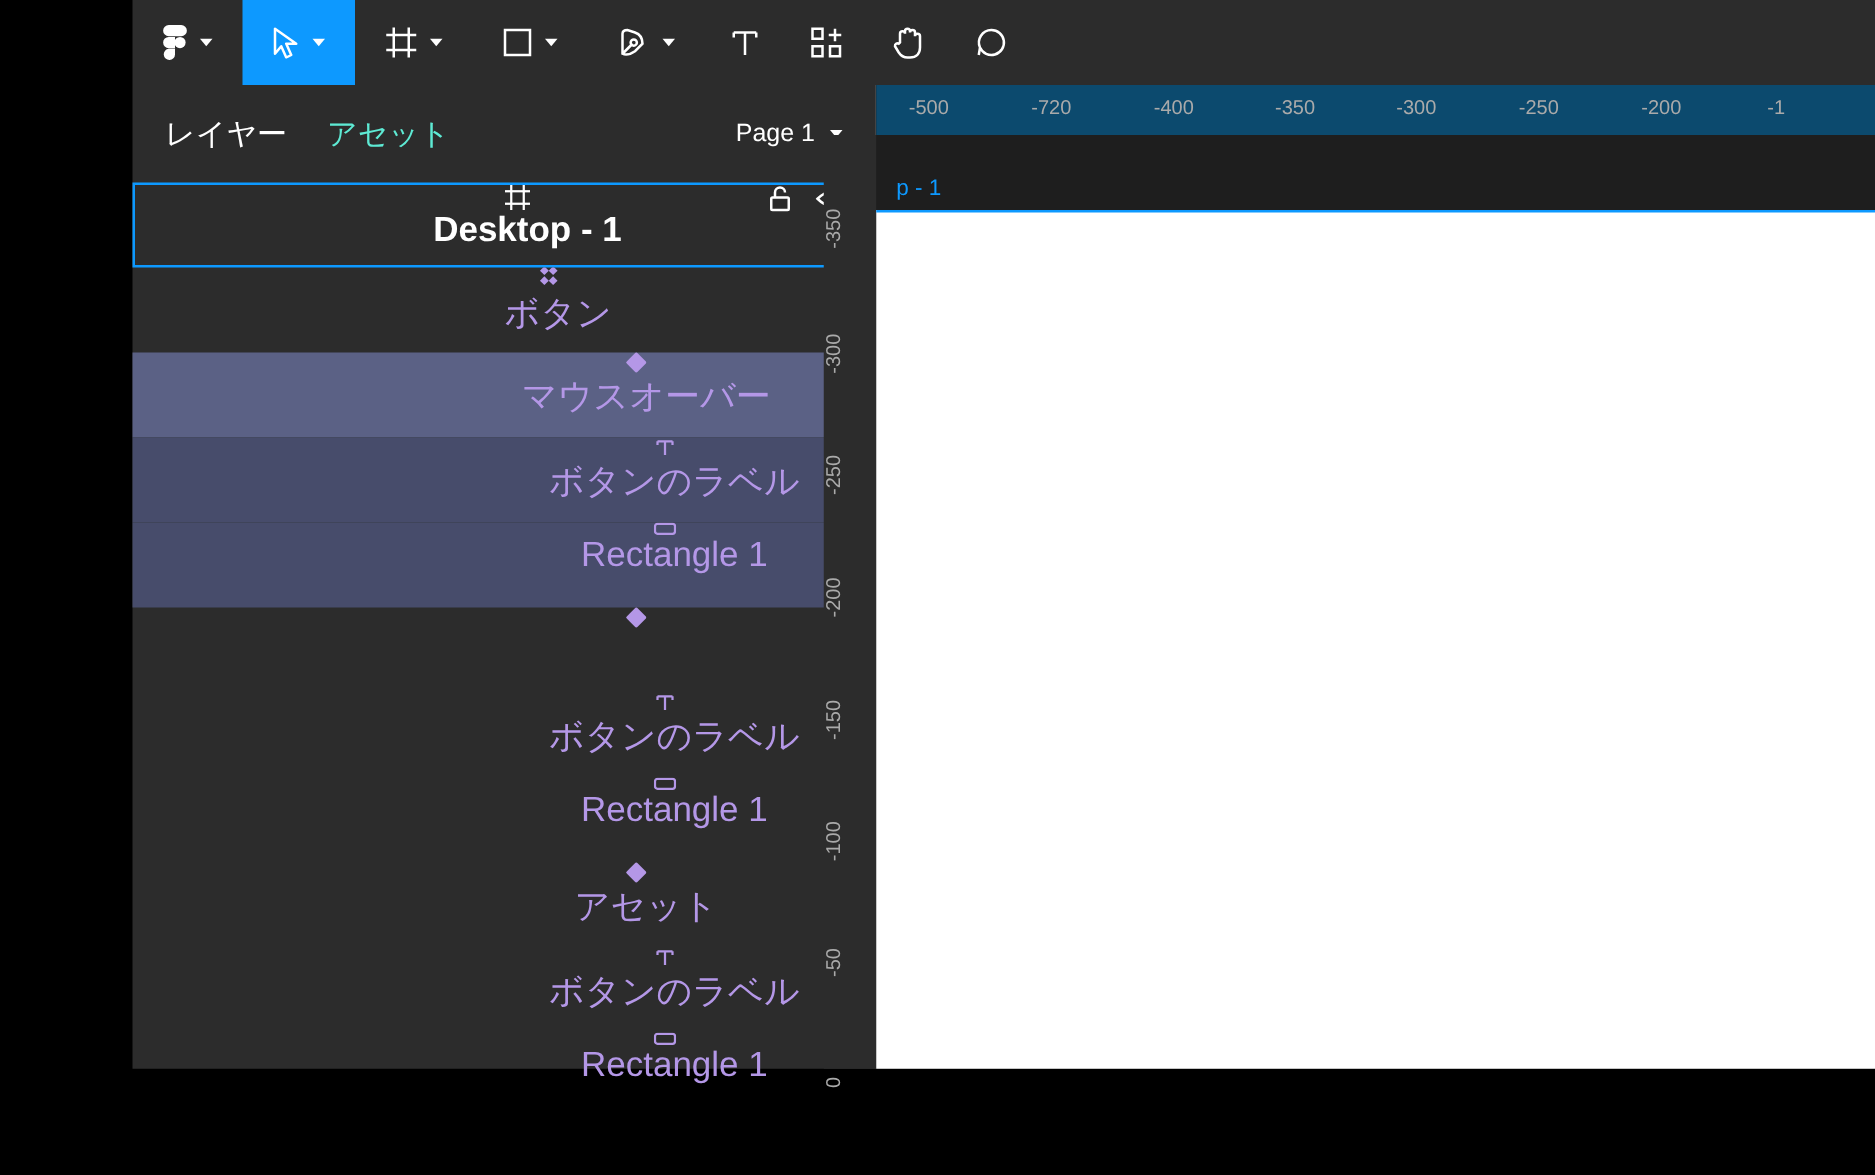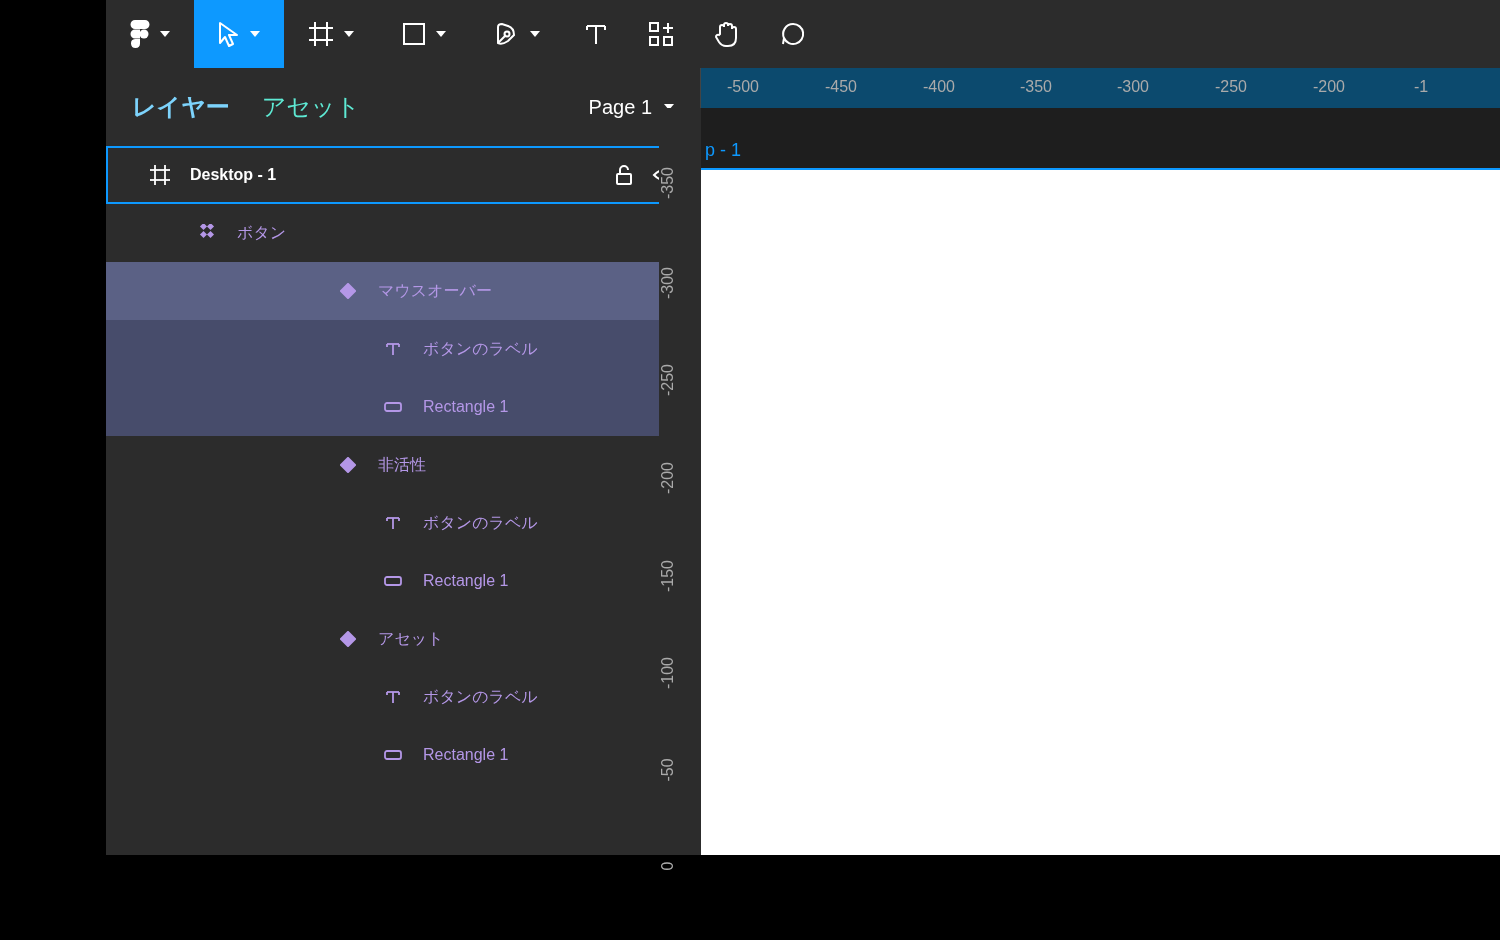--- a/index.html
+++ b/index.html
@@ -63,31 +63,32 @@
   border-right: 1px solid #444;
 }
 .tabs {
   display:flex;
   align-items:center;
   height: 78px;
   padding: 0 26px;
   gap: 32px;
   font-size: 24px;
 }
-.tab-active { color:#7dd3fc; font-weight:700; }
+.tab-active { color:#ffffff; font-weight:400; }
 .tab-inactive { color:#5eead4; }
 .page-sel { margin-left:auto; display:flex; align-items:center; gap:10px; color:#fff; font-size:20px; }
 
 .layer-list { }
 .layer-row {
   display:flex;
   align-items:center;
-  height: 58px;
-  font-size: 16px;
+  height: 68px;
+  font-size: 28px;
   position: relative;
+  flex-direction: column;
 }
 .layer-row.frame-selected {
   border: 2px solid #0d99ff;
   background: #2c2c2c;
   font-weight: 600;
 }
 .layer-row.hover-sel { background: #5b6185; justify-content: space-between; }
 .layer-row.child-sel { background: #474c6b; }
 .indent-1 { padding-left: 38px; }
 .indent-2 { padding-left: 87px; }
@@ -118,21 +119,21 @@
 .ruler-v {
   position:absolute;
   left:-42px; top:40px; width:42px; height: 747px;
   background:#2c2c2c;
 }
 .ruler-v .vtick { position:absolute; left:0; width:42px; text-align:center; font-size:16px; color:#aaa; writing-mode:vertical-rl; transform: rotate(180deg) translateY(50%); }
 .frame-label {
   position:absolute;
   top: 68px; left:0;
   font-size:18px; color:#0d99ff;
-  padding: 4px 4px;
+  padding: 4px 16px;
 }
 .frame {
   position:absolute;
   top: 100px; left: 0; right:0; bottom:0;
   background:#fff;
   border-top: 2px solid #0d99ff;
 }
 
 
 svg { display:block; }
@@ -308,21 +309,20 @@
         </span>
         <span class="layer-label purple">Rectangle 1</span>
       </div>
 
       <div class="layer-row indent-3">
         <span class="layer-icon">
           <svg width="16" height="16" viewBox="0 0 16 16">
               <rect x="2" y="2" width="12" height="12" transform="rotate(45 8 8)" fill="#b497e7"></rect>
             </svg>
         </span>
-        <span class="layer-label purple">非活性</span>
       </div>
 
       <div class="layer-row indent-4">
         <span class="layer-icon">
           <svg width="16" height="16" viewBox="0 0 16 16" stroke="#b497e7" stroke-width="1.8">
               <line x1="2" y1="3" x2="14" y2="3"></line>
               <line x1="8" y1="3" x2="8" y2="14"></line>
               <line x1="2" y1="3" x2="2" y2="6"></line>
               <line x1="14" y1="3" x2="14" y2="6"></line>
             </svg>
@@ -378,21 +378,21 @@
       <span class="vtick" style="top:175px">-300</span>
       <span class="vtick" style="top:272px">-250</span>
       <span class="vtick" style="top:370px">-200</span>
       <span class="vtick" style="top:468px">-150</span>
       <span class="vtick" style="top:565px">-100</span>
       <span class="vtick" style="top:662px">-50</span>
       <span class="vtick" style="top:758px">0</span>
     </div>
     <div class="ruler-h">
       <span class="tick" style="left:42px">-500</span>
-      <span class="tick" style="left:140px">-450</span>
+      <span class="tick" style="left:140px">-720</span>
       <span class="tick" style="left:238px">-400</span>
       <span class="tick" style="left:335px">-350</span>
       <span class="tick" style="left:432px">-300</span>
       <span class="tick" style="left:530px">-250</span>
       <span class="tick" style="left:628px">-200</span>
       <span class="tick" style="left:720px">-1</span>
     </div>
     <div class="frame-label">p - 1</div>
     <div class="frame"></div>
   </div>

